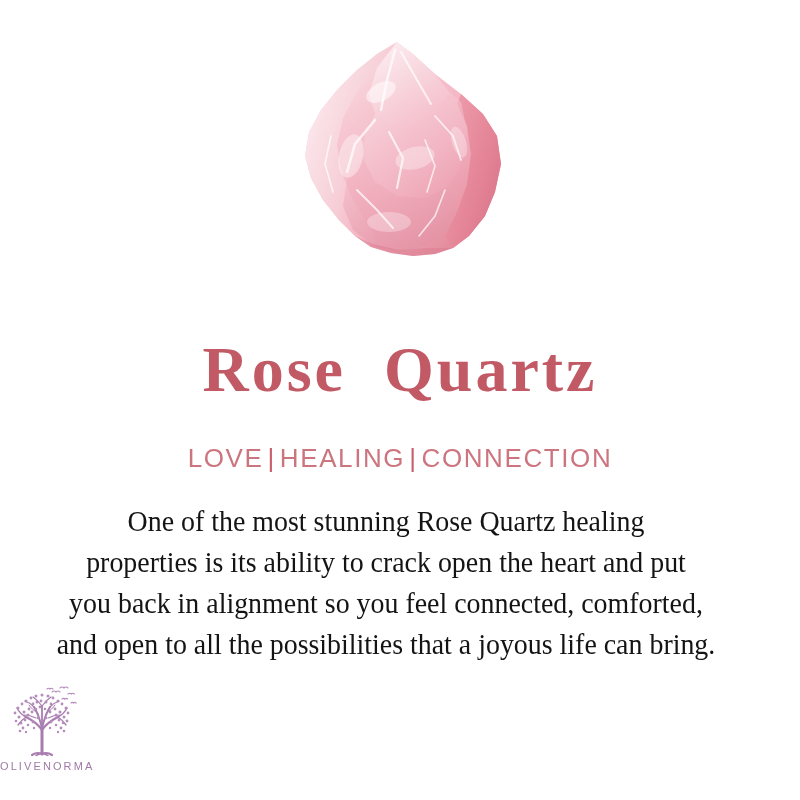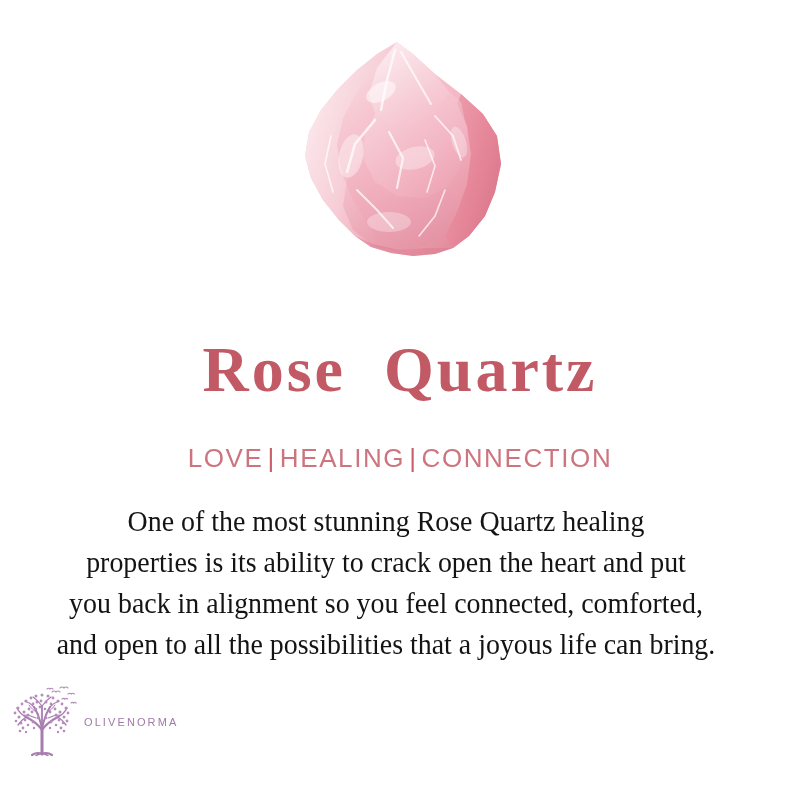--- a/index.html
+++ b/index.html
@@ -91,22 +91,22 @@
     transform-origin: center;
   }
 
   
   .logo {
     position: absolute;
     left: 0;
     top: 684px;
     width: 800px;
     display: flex;
-    flex-direction: row;
-    align-items: center;
+    flex-direction: column;
+    align-items: flex-start;
   }
   .logo-mark {
     display: block;
   }
   .logo-word {
     margin-top: 2px;
     font-family: "Liberation Sans", sans-serif;
     font-size: 11px;
     font-weight: 400;
     letter-spacing: 2.1px;

